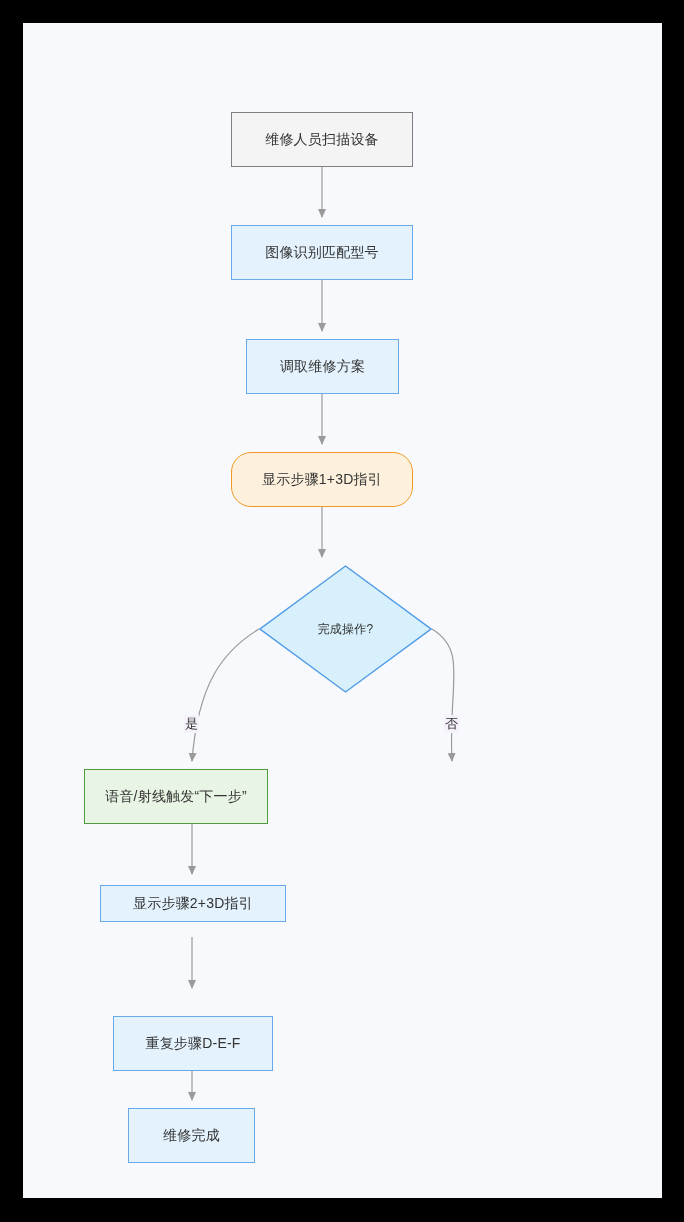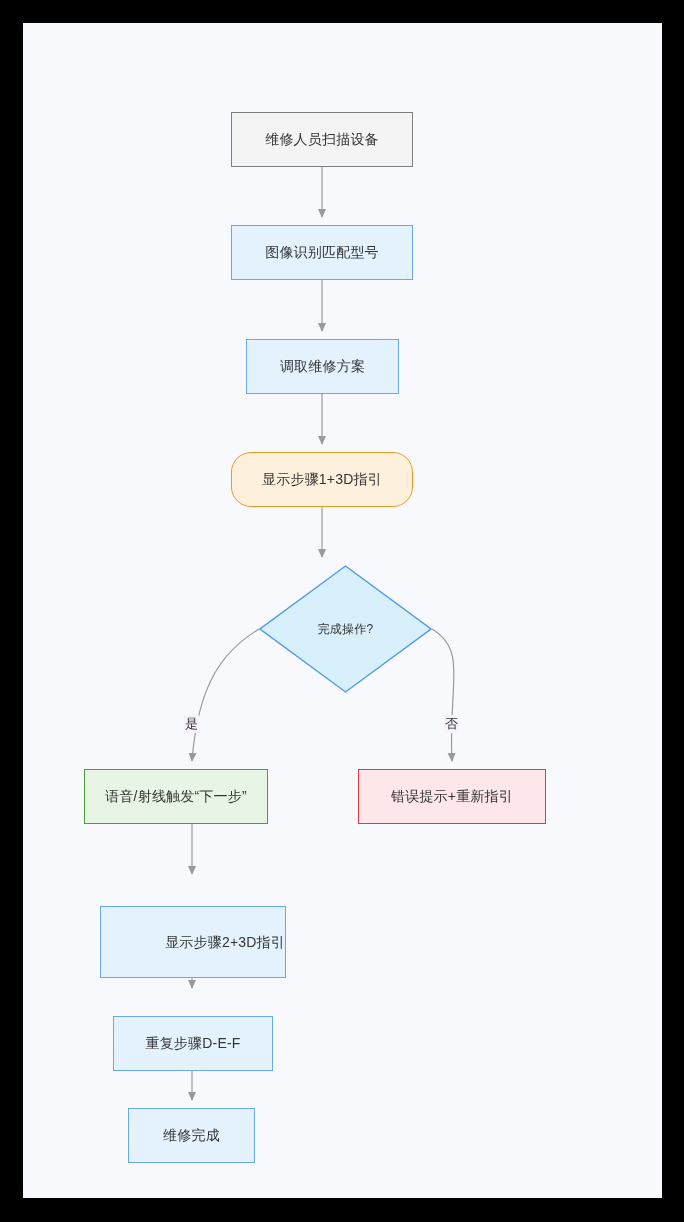--- a/index.html
+++ b/index.html
@@ -143,25 +143,22 @@
       <svg class="decision-shape" viewBox="0 0 173 128" preserveAspectRatio="none">
         <polygon points="86.5,1 172,64 86.5,127 1,64" fill="#d7f0fb" stroke="#4e9ae6" stroke-width="1.4"></polygon>
       </svg>
       <span class="decision-label">完成操作?</span>
     </div>
 
     <div class="node success" style="left:61px; top:746px; width:184px; height:55px;">
       <span>语音/射线触发“下一步”</span>
     </div>
 
-    <div class="node error" style="left:335px; top:746px; width:188px; height:55px;">
-      <span>错误提示+重新指引</span>
-    </div>
 
-    <div class="node process" style="left:77px; top:883px; width:186px; height:72px;justify-content:flex-end;">
+    <div class="node process" style="left:77px; top:862px; width:186px; height:37px;">
       <span>显示步骤2+3D指引</span>
     </div>
 
     <div class="node process" style="left:90px; top:973px; width:160px; height:55px;margin-top:20px;">
       <span>重复步骤D-E-F</span>
     </div>
 
     <div class="node process" style="left:105px; top:1085px; width:127px; height:55px;text-align:right;">
       <span>维修完成</span>
     </div>

